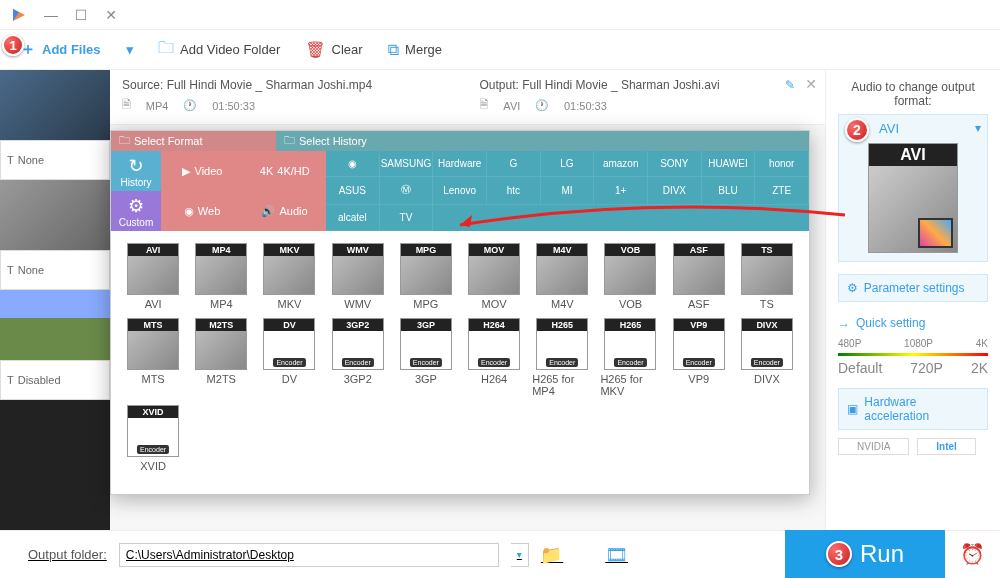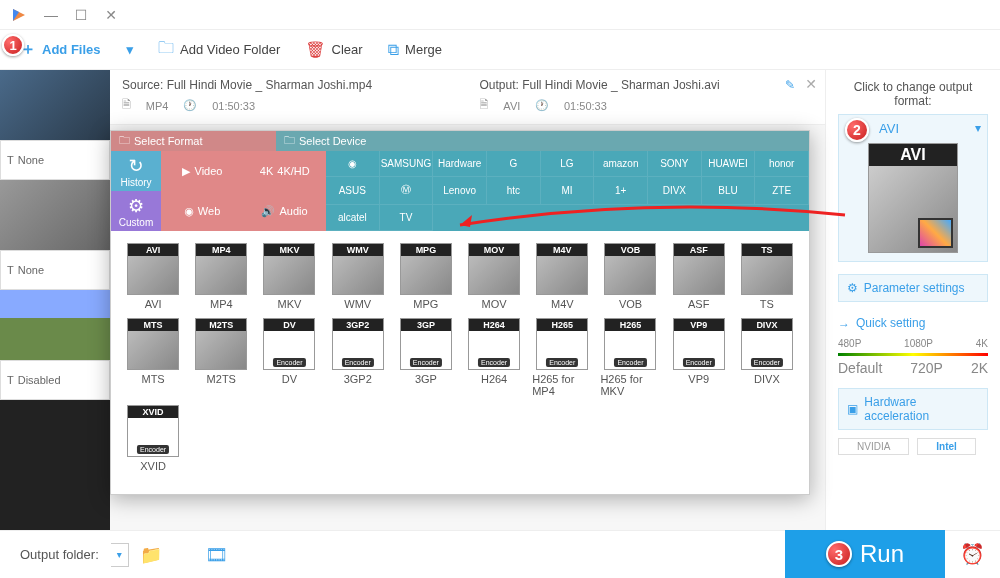--- a/index.html
+++ b/index.html
@@ -67,21 +67,21 @@
 .fp-brands .brand { display: flex; align-items: center; justify-content: center; color: #fff; font-size: 10px; cursor: pointer; border-right: 1px solid rgba(255,255,255,.1); border-bottom: 1px solid rgba(255,255,255,.1); }
 .fp-grid { flex: 1; padding: 10px; display: grid; grid-template-columns: repeat(10, 1fr); gap: 4px; align-content: start; overflow: auto; }
 .fp-item { display: flex; flex-direction: column; align-items: center; cursor: pointer; padding: 2px; }
 .fp-item .thumb2 { width: 52px; height: 52px; background: #333; border: 1px solid #999; display: flex; flex-direction: column; position: relative; }
 .fp-item .thumb2 .bar { background: #222; color: #fff; font-size: 9px; font-weight: bold; text-align: center; padding: 1px; }
 .fp-item .thumb2 .body { flex: 1; background: linear-gradient(135deg,#bbb,#888); }
 .fp-item .name { font-size: 11px; color: #555; margin-top: 3px; }
 .fp-item.enc .thumb2 .body { background: #fff; }
 .fp-item.enc .thumb2 .tag { position: absolute; bottom: 2px; left: 50%; transform: translateX(-50%); background: #333; color: #fff; font-size: 7px; padding: 1px 3px; border-radius: 2px; }
 
-.bottombar { position: absolute; bottom: 0; left: 0; right: 0; height: 48px; background: #fff; border-top: 1px solid #eee; display: flex; align-items: center; padding: 0 20px; gap: 12px; }
+.bottombar { position: absolute; bottom: 0; left: 0; right: 0; height: 48px; background: #fff; border-top: 1px solid #eee; display: flex; align-items: center; padding: 0 28px; gap: 12px; text-decoration: underline; }
 .bottombar .oflbl { font-size: 13px; color: #555; }
 .bottombar input { width: 380px; height: 24px; border: 1px solid #ccc; padding: 0 6px; font-size: 12px; }
 .bottombar .dd2 { width: 18px; height: 24px; border: 1px solid #ccc; border-left: none; color: #3a9fe8; display: flex; align-items: center; justify-content: center; font-size: 10px; cursor: pointer; }
 .bottombar .ficon { color: #3a9fe8; font-size: 18px; cursor: pointer; }
 .runbtn { position: absolute; right: 55px; bottom: 0; width: 160px; height: 48px; background: #1e9fe8; color: #fff; font-size: 24px; display: flex; align-items: center; justify-content: center; gap: 8px; cursor: pointer; }
 .runbtn .badge3 { width: 26px; height: 26px; border-radius: 50%; background: radial-gradient(circle at 30% 30%, #ff6b6b, #c81e1e); color: #fff; display: flex; align-items: center; justify-content: center; font-size: 15px; font-weight: bold; border: 2px solid #fff; box-shadow: 0 1px 3px rgba(0,0,0,.4); }
 .clockicon { position: absolute; right: 15px; bottom: 12px; color: #3a9fe8; font-size: 20px; cursor: pointer; }
 
 .arrow { position: absolute; top: 205px; left: 450px; z-index: 20; pointer-events: none; }
 </style>
@@ -163,21 +163,21 @@
           <span>🕐</span>
             <span>01:50:33</span>
         </div>
         <span class="editicon">✎</span>
         <span class="closex">✕</span>
       </div>
     </div>
   </div>
 
   <div class="rightcol">
-    <div class="lbl">Click to change output format:</div>
+    <div class="lbl">Audio to change output format:</div>
     <div class="fmtbox">
       <span class="badge2">2</span>
       <span class="fmttext">AVI</span>
       <span class="dd">▾</span>
       <div class="preview">
         <div class="bar">AVI</div>
         <div class="disc">
             <div class="film"></div>
           </div>
       </div>
@@ -215,21 +215,21 @@
 </div>
 
 <div class="formatpanel">
   <div class="fp-header">
     <div class="tab">
         <span>🗀</span>
         <span>Select Format</span>
       </div>
     <div class="tab2">
         <span>🗀</span>
-        <span>Select Device</span>
+        <span>Select History</span>
       </div>
   </div>
   <div class="fp-cats">
     <div class="fp-sidebar">
       <div class="sb history">
           <span style="font-size:18px">↻</span>
           <span>History</span>
         </div>
       <div class="sb custom">
           <span style="font-size:18px">⚙</span>
@@ -441,20 +441,21 @@
     </div>
 </div>
 
 <svg class="arrow" width="400" height="40">
   <path d="M 395 10 Q 200 -10 10 20" stroke="#e22" stroke-width="3" fill="none"></path>
   <path d="M 10 20 L 22 10 L 20 22 Z" fill="#e22"></path>
 </svg>
 
 <div class="bottombar">
   <span class="oflbl">Output folder:</span>
+  <input type="text" value="C:\Users\Administrator\Desktop" style="">
   <span class="dd2">▾</span>
   <span class="ficon">📁</span>
   <span class="ficon" style="margin-left:30px">🎞</span>
 </div>
 <div class="runbtn">
   <span class="badge3">3</span>
   <span>Run</span>
 </div>
 <span class="clockicon">⏰</span>
 

